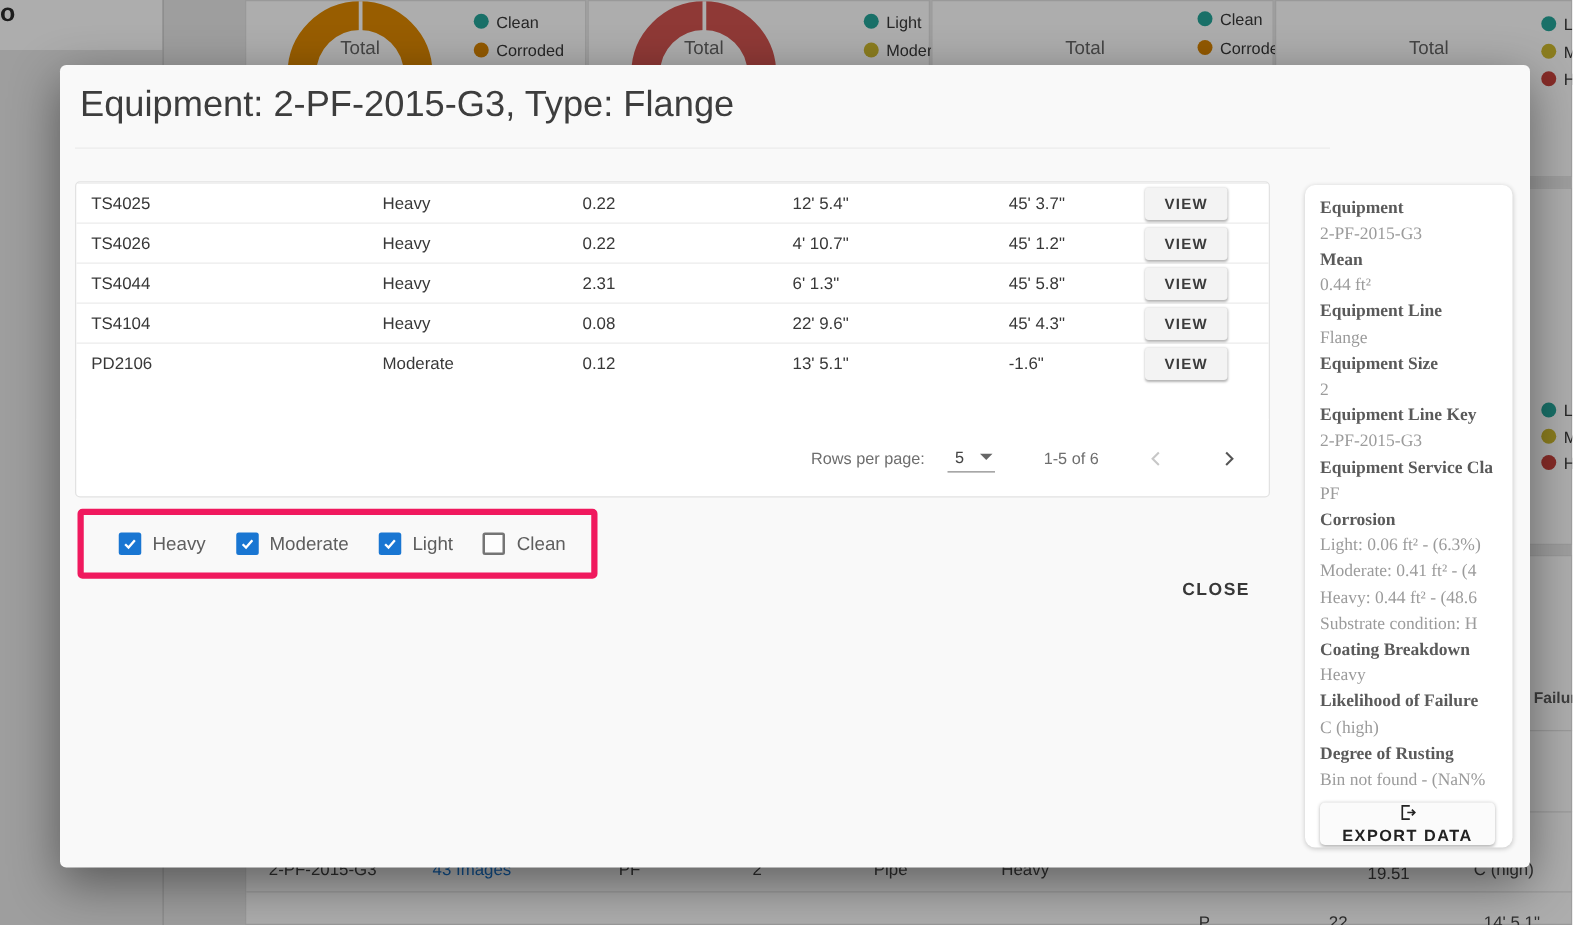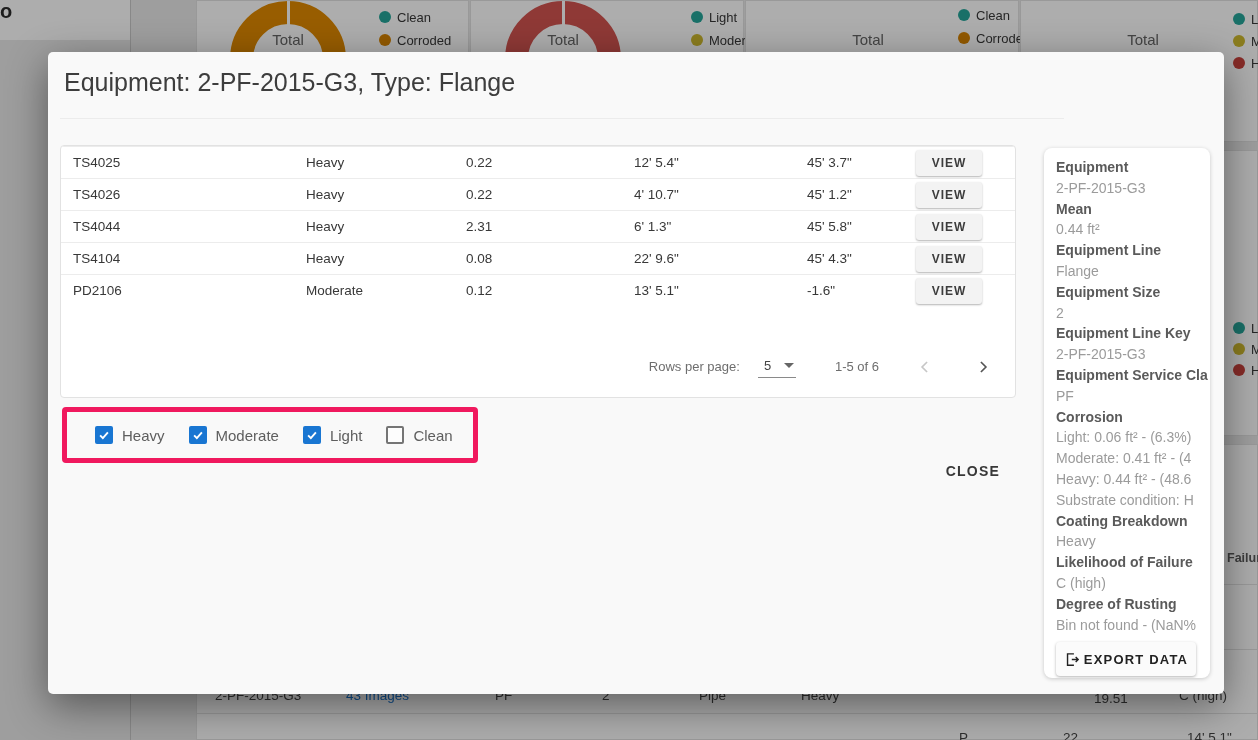--- a/index.html
+++ b/index.html
@@ -29,21 +29,21 @@
   .bg-failure { position:absolute; font-size:12.5px; font-weight:bold; color:#5b5b5b; }
   .bg-cell { position:absolute; font-size:13.5px; color:#454545; white-space:nowrap; }
   .bg-cell.link { color:#1976D2; }
 
   
   .overlay { position:absolute; inset:0; background:rgba(0,0,0,.32); z-index:5; }
 
   
   .modal { position:absolute; left:48px; top:52px; width:1176px; height:642px; background:#f9f9f9;
            border-radius:5px; box-shadow:0 12px 40px rgba(0,0,0,.45); z-index:10; }
-  .modal-title { position:absolute; left:16px; top:16px; font-size:25px; font-weight:400; color:#3d3d3d; }
+  .modal-title { position:absolute; left:16px; top:16px; font-size:29px; font-weight:400; color:#3d3d3d; }
   .title-divider { position:absolute; left:12px; right:160px; top:66px; height:1px; background:#ececec; }
 
   .data-card { position:absolute; left:12px; top:93px; width:956px; height:253px; background:#fff;
                border:1px solid #e2e2e2; border-radius:4px; overflow:hidden; }
   .tgrid { display:grid; grid-template-columns:233px 160px 168px 173px 112px 108px; align-items:center; }
   .thead { height:30px; }
   .th { font-size:12px; color:#6a6a6a; padding-left:12px; white-space:nowrap; }
   .trow { height:32px; border-top:1px solid #ececec; }
   .td { font-size:13.5px; color:#383838; padding-left:12px; white-space:nowrap; }
   .view-btn { margin-left:9px; width:66px; height:26px; background:#f3f3f3; border:none; border-radius:3px;
@@ -66,27 +66,27 @@
   .cb { width:18px; height:18px; border-radius:2px; display:flex; align-items:center; justify-content:center; cursor:pointer; }
   .cb.on { background:#1976D2; }
   .cb.off { background:#fdfdfd; border:2px solid #757575; }
   .cb-label { font-size:15px; color:#5e5e5e; }
 
   .close-btn { position:absolute; right:224px; top:375px; background:none; border:none; font-family:inherit;
                font-size:14px; font-weight:bold; letter-spacing:1.2px; color:#383838; cursor:pointer;margin-top:36px; }
 
   .details-card { position:absolute; left:996px; top:96px; width:166px; height:530px; background:#fff;
                   border-radius:8px; box-shadow:0 1px 4px rgba(0,0,0,.2); padding:9px 0 0 12px; overflow:hidden; }
-  .dline { font-size:14px; line-height:20.8px; white-space:nowrap; overflow:hidden; }
+  .dline { font-size:14px; line-height:20.8px; white-space:nowrap; overflow:hidden;font-family:Liberation Serif, serif; }
   .dline.label { color:#5a5a5a; font-weight:bold; }
   .dline.value { color:#9b9b9b; }
   .export-btn { margin-top:7px; width:140px; height:34px; background:#fbfbfb; border:none; border-radius:4px;
                 box-shadow:0 1px 3px rgba(0,0,0,.3); display:flex; align-items:center; justify-content:center;
                 gap:3px; font-family:inherit; font-size:13px; font-weight:bold; letter-spacing:1.2px; color:#222;
-                cursor:pointer; }
+                cursor:pointer;flex-direction:column; }
 </style>
 </head>
 <body>
 
 <div class="page">
 
   <div class="bg">
     <div class="abs topbar">
       <div class="abs logo">o</div>
     </div>

